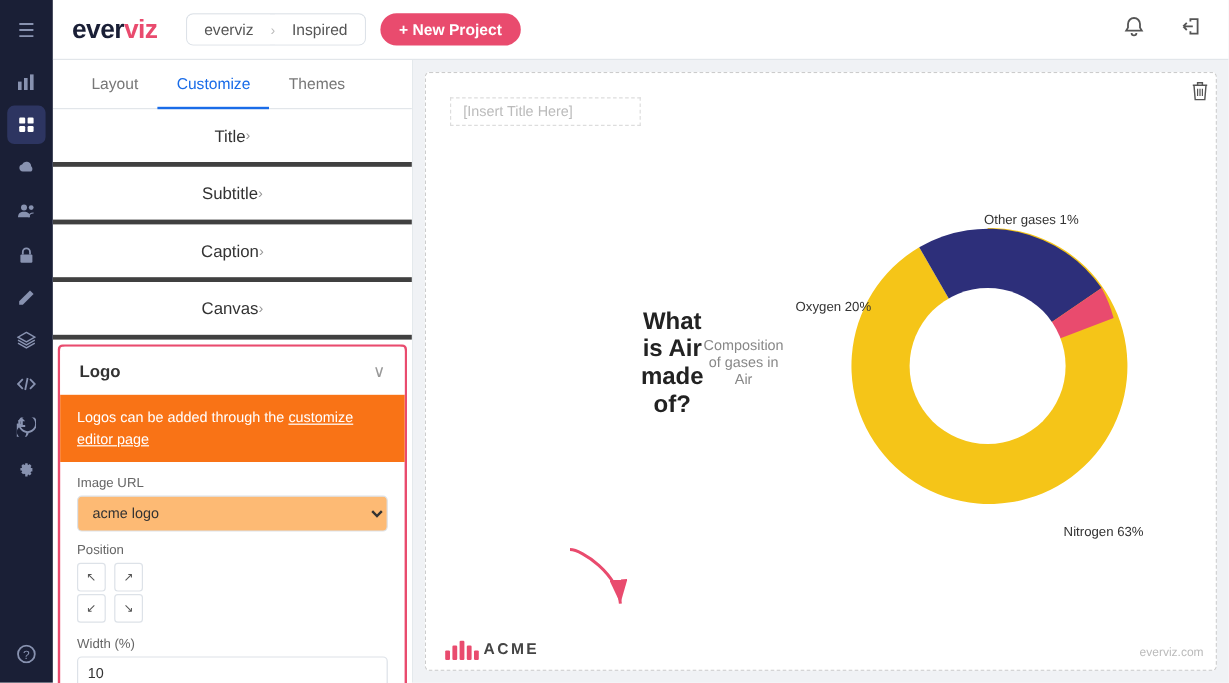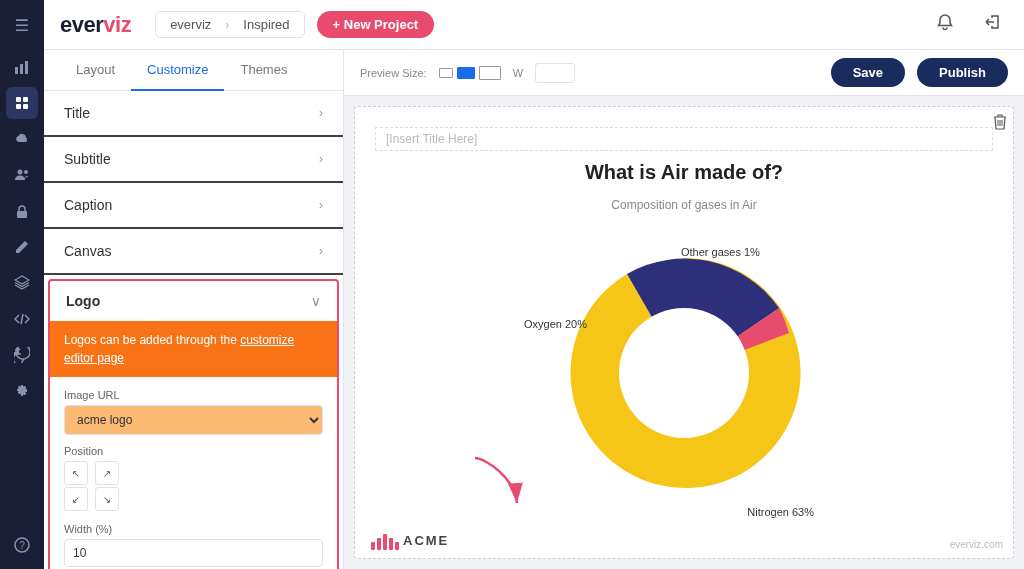--- a/index.html
+++ b/index.html
@@ -140,23 +140,23 @@
     .tab.active {
       color: #1a6ce8;
       border-bottom-color: #1a6ce8;
       font-weight: 500;
     }
 
     
     .section-row {
       display: flex;
       align-items: center;
-      justify-content: space-between;
+      justify-content: center;
       padding: 14px 20px;
-      border-bottom: 2px solid #404040;
+      border-bottom: 4px solid #404040;
       cursor: pointer;
     }
     .section-label {
       font-size: 14px;
       color: #333;
       font-weight: 500;
     }
     .section-arrow {
       color: #999;
       font-size: 12px;
@@ -328,21 +328,21 @@
       padding: 10px;
       overflow: hidden;
     }
     .viz-card {
       background: #fff;
       border: 1px dashed #ccc;
       border-radius: 4px;
       width: 100%;
       height: 100%;
       display: flex;
-      flex-direction: column;
+      flex-direction: row;
       align-items: center;
       justify-content: flex-start;
       padding: 20px;
       position: relative;
     }
     .viz-title-placeholder {
       color: #bbb;
       font-size: 12px;
       align-self: flex-start;
       border: 1px dashed #ddd;
@@ -581,33 +581,20 @@
               <input class="field-input" type="text" value="" style="">
             </div>
 
           </div>
         </div>
       </div>
     </div>
 
     <div class="canvas-area">
 
-      <div class="canvas-toolbar">
-        <span class="preview-label">Preview Size:</span>
-        <div class="preview-sizes">
-          <div class="ps-box"></div>
-          <div class="ps-box mid active"></div>
-          <div class="ps-box large"></div>
-        </div>
-        <span style="font-size:11px;color:#888;">W</span>
-        <input class="preview-w-input" type="text" style="">
-        <div class="canvas-spacer"></div>
-        <button class="save-btn">Save</button>
-        <button class="publish-btn">Publish</button>
-      </div>
 
       <div class="viz-area">
         <div class="viz-card">
           <div class="viz-title-placeholder">[Insert Title Here]</div>
           <div class="delete-icon">
             <svg width="14" height="18" viewBox="0 0 14 18" fill="#555">
                 <path d="M1 4h12M5 4V2h4v2M2 4l1 12h8l1-12H2z" stroke="#555" stroke-width="1.2" fill="none"></path>
                 <path d="M5 7v6M7 7v6M9 7v6" stroke="#555" stroke-width="1"></path>
               </svg>
           </div>

